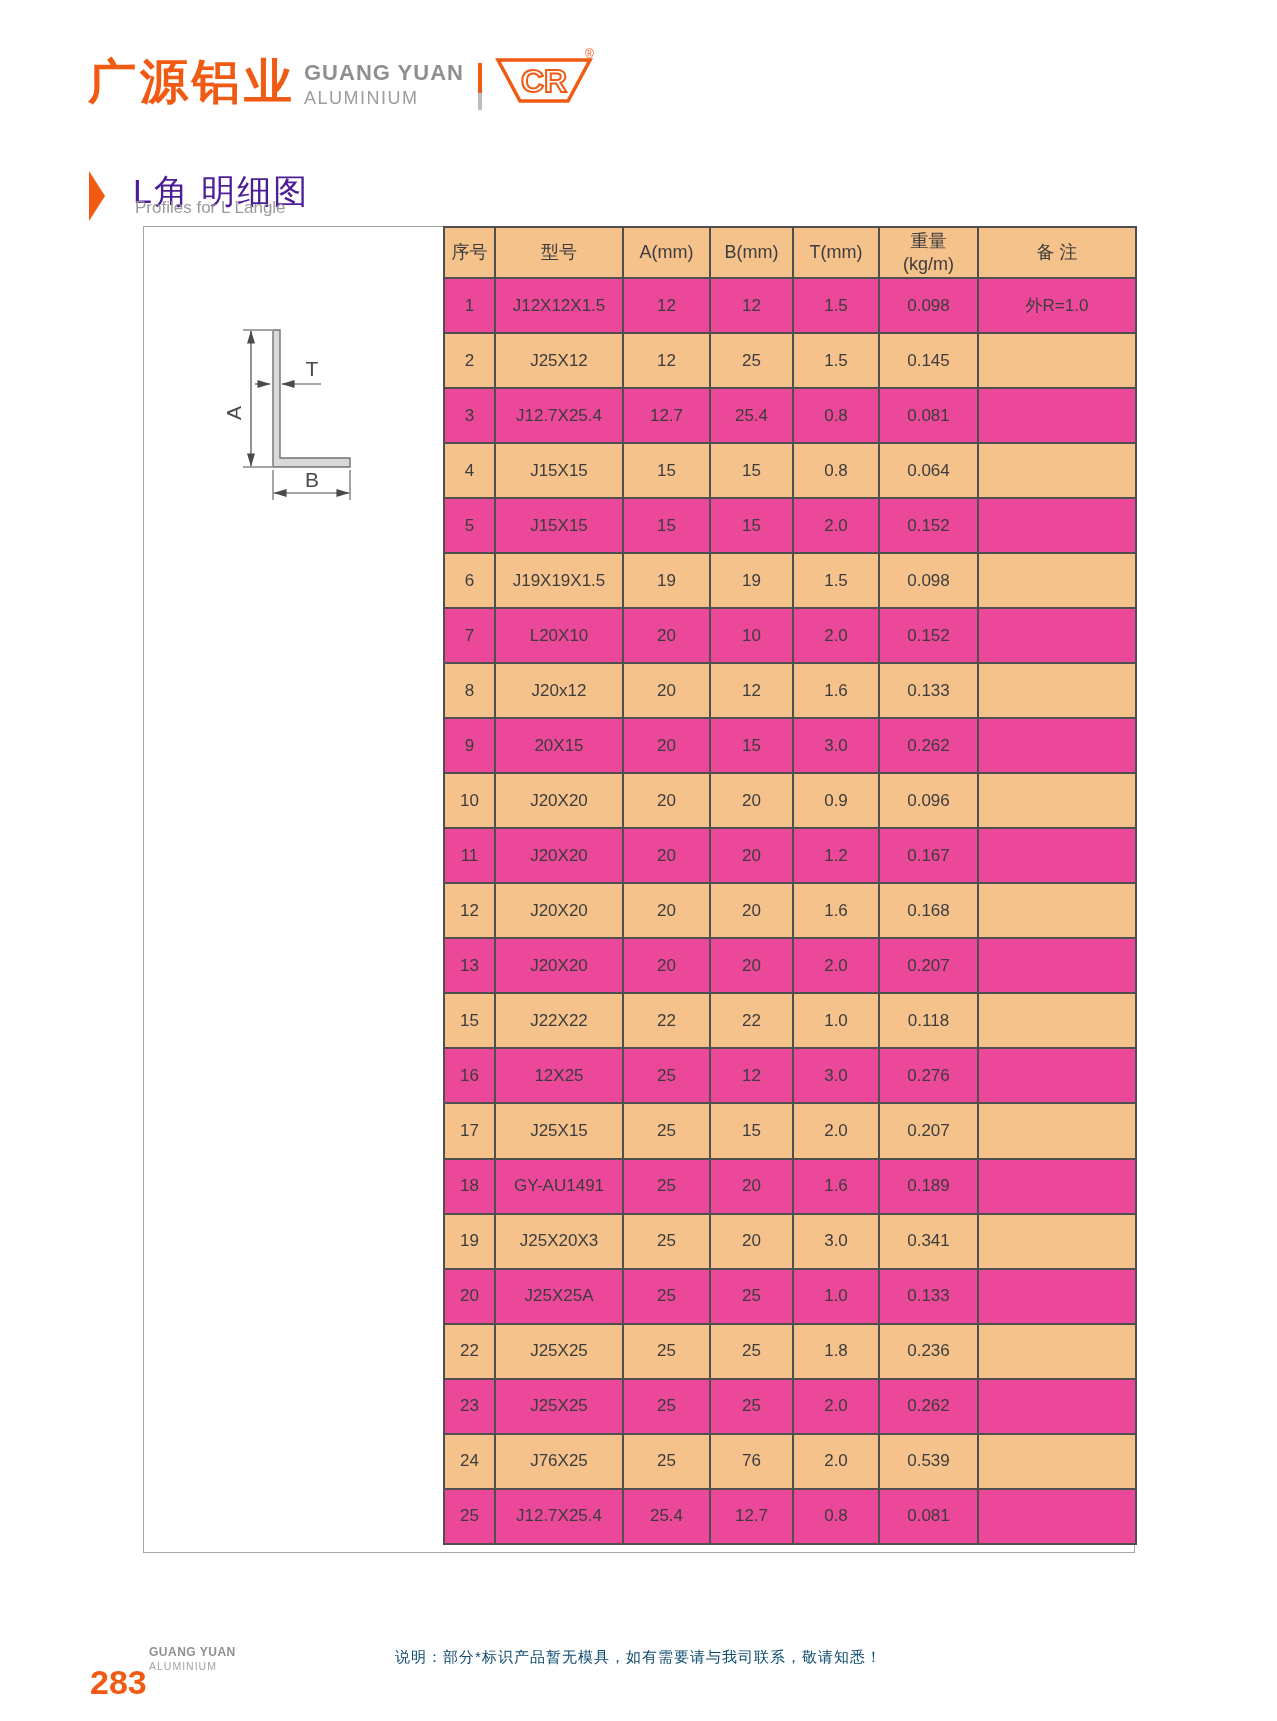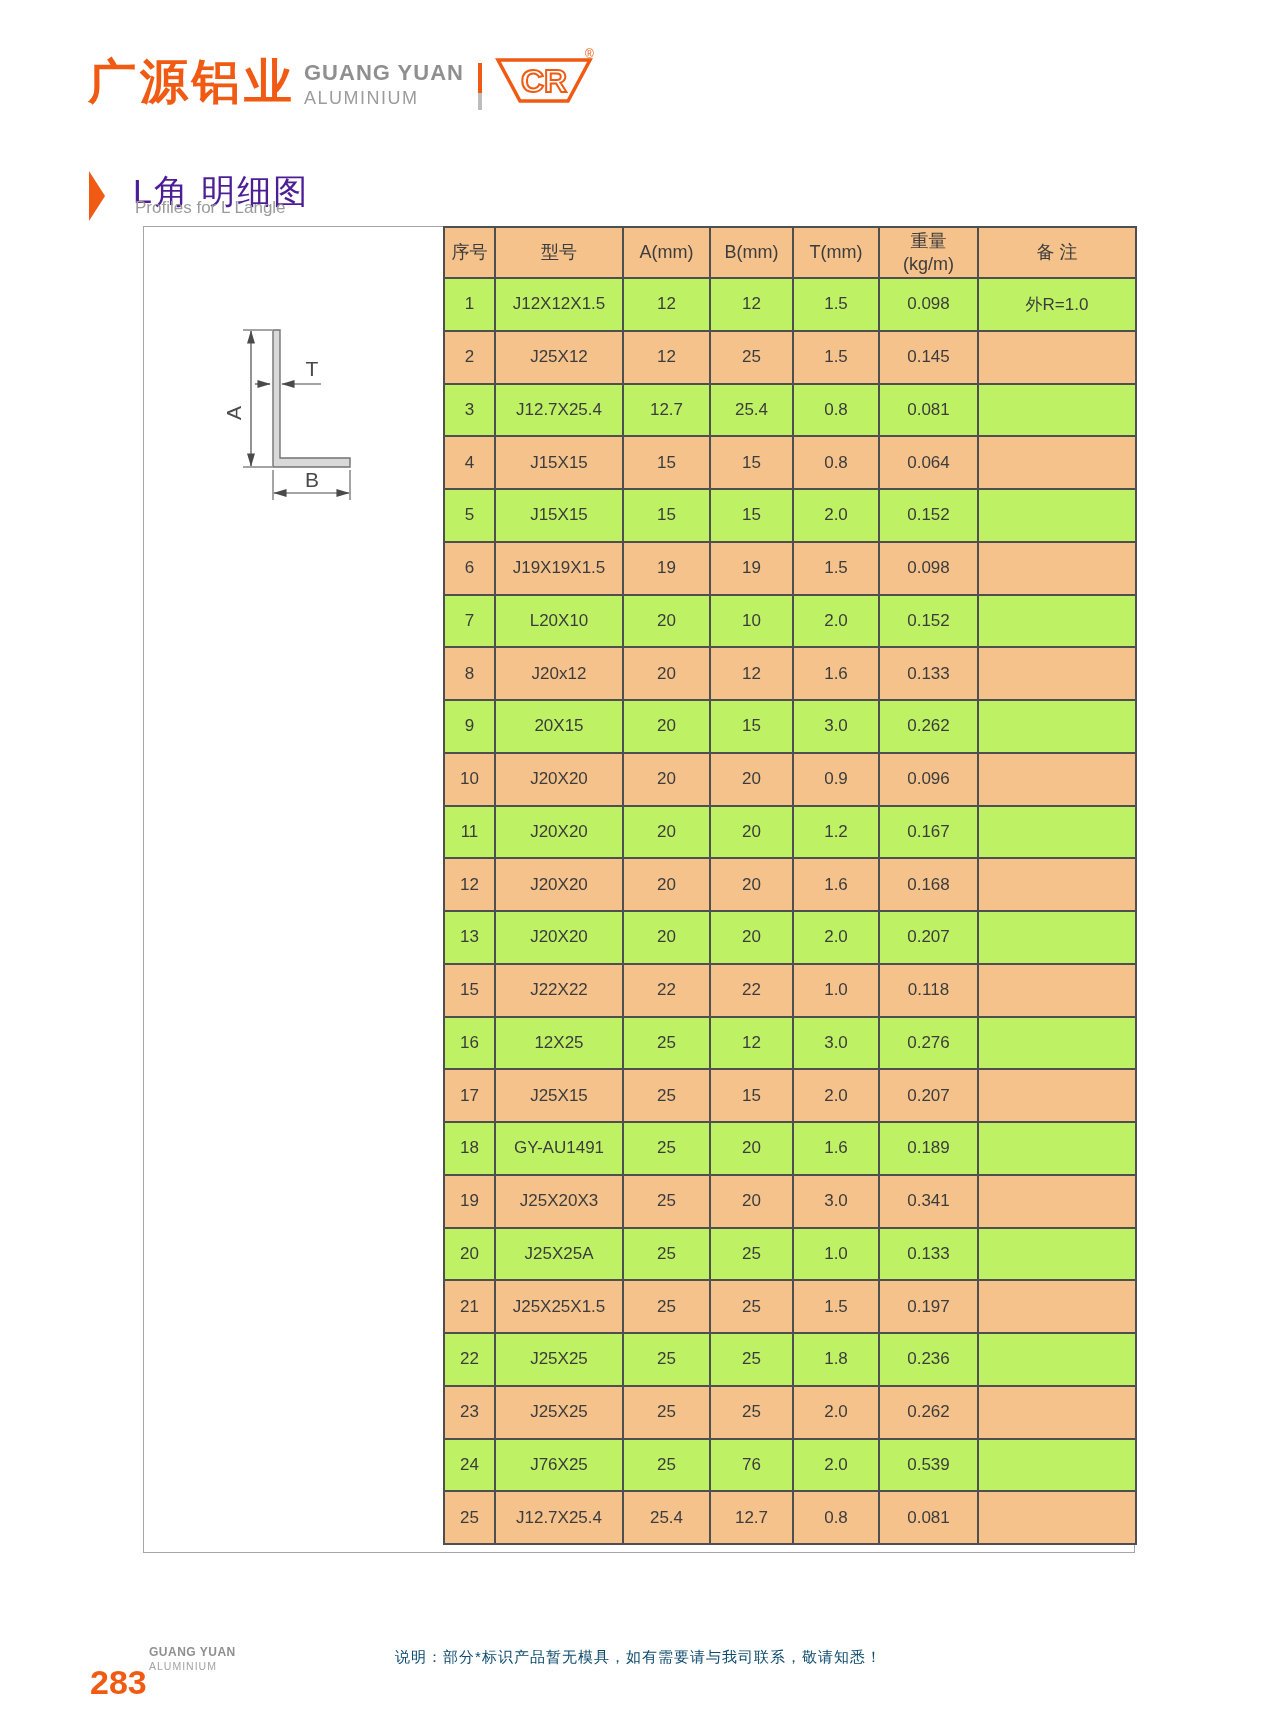--- a/index.html
+++ b/index.html
@@ -55,21 +55,21 @@
     border:1px solid #a6a6a6;background:#fff;
   }
   .diagram{position:absolute;left:215px;top:318px;}
   .dim-line{stroke:#4a4a4a;stroke-width:1.2;}
   .ext-line{stroke:#4a4a4a;stroke-width:1;}
   .dim-label{font-size:21px;fill:#4a4a4a;font-family:"Liberation Sans",sans-serif;}
 
   
   table.profile{
     position:absolute;left:443px;top:226px;width:692px;height:1319px;
-    border-collapse:collapse;table-layout:fixed;background:#bef264;
+    border-collapse:collapse;table-layout:fixed;background:#ec4899;
   }
   table.profile col.c0{width:51px;}
   table.profile col.c1{width:128px;}
   table.profile col.c2{width:87px;}
   table.profile col.c3{width:83px;}
   table.profile col.c4{width:86px;}
   table.profile col.c5{width:99px;}
   table.profile col.c6{width:158px;}
   table.profile th,table.profile td{
     border:2px solid var(--border-dark);
@@ -331,29 +331,20 @@
         <tr>
           <td>20</td>
           <td>J25X25A</td>
           <td>25</td>
           <td>25</td>
           <td>1.0</td>
           <td>0.133</td>
           <td></td>
         </tr>
         <tr>
-          <td>21</td>
-          <td>J25X25X1.5</td>
-          <td>25</td>
-          <td>25</td>
-          <td>1.5</td>
-          <td>0.197</td>
-          <td></td>
-        </tr>
-        <tr>
           <td>22</td>
           <td>J25X25</td>
           <td>25</td>
           <td>25</td>
           <td>1.8</td>
           <td>0.236</td>
           <td></td>
         </tr>
         <tr>
           <td>23</td>

